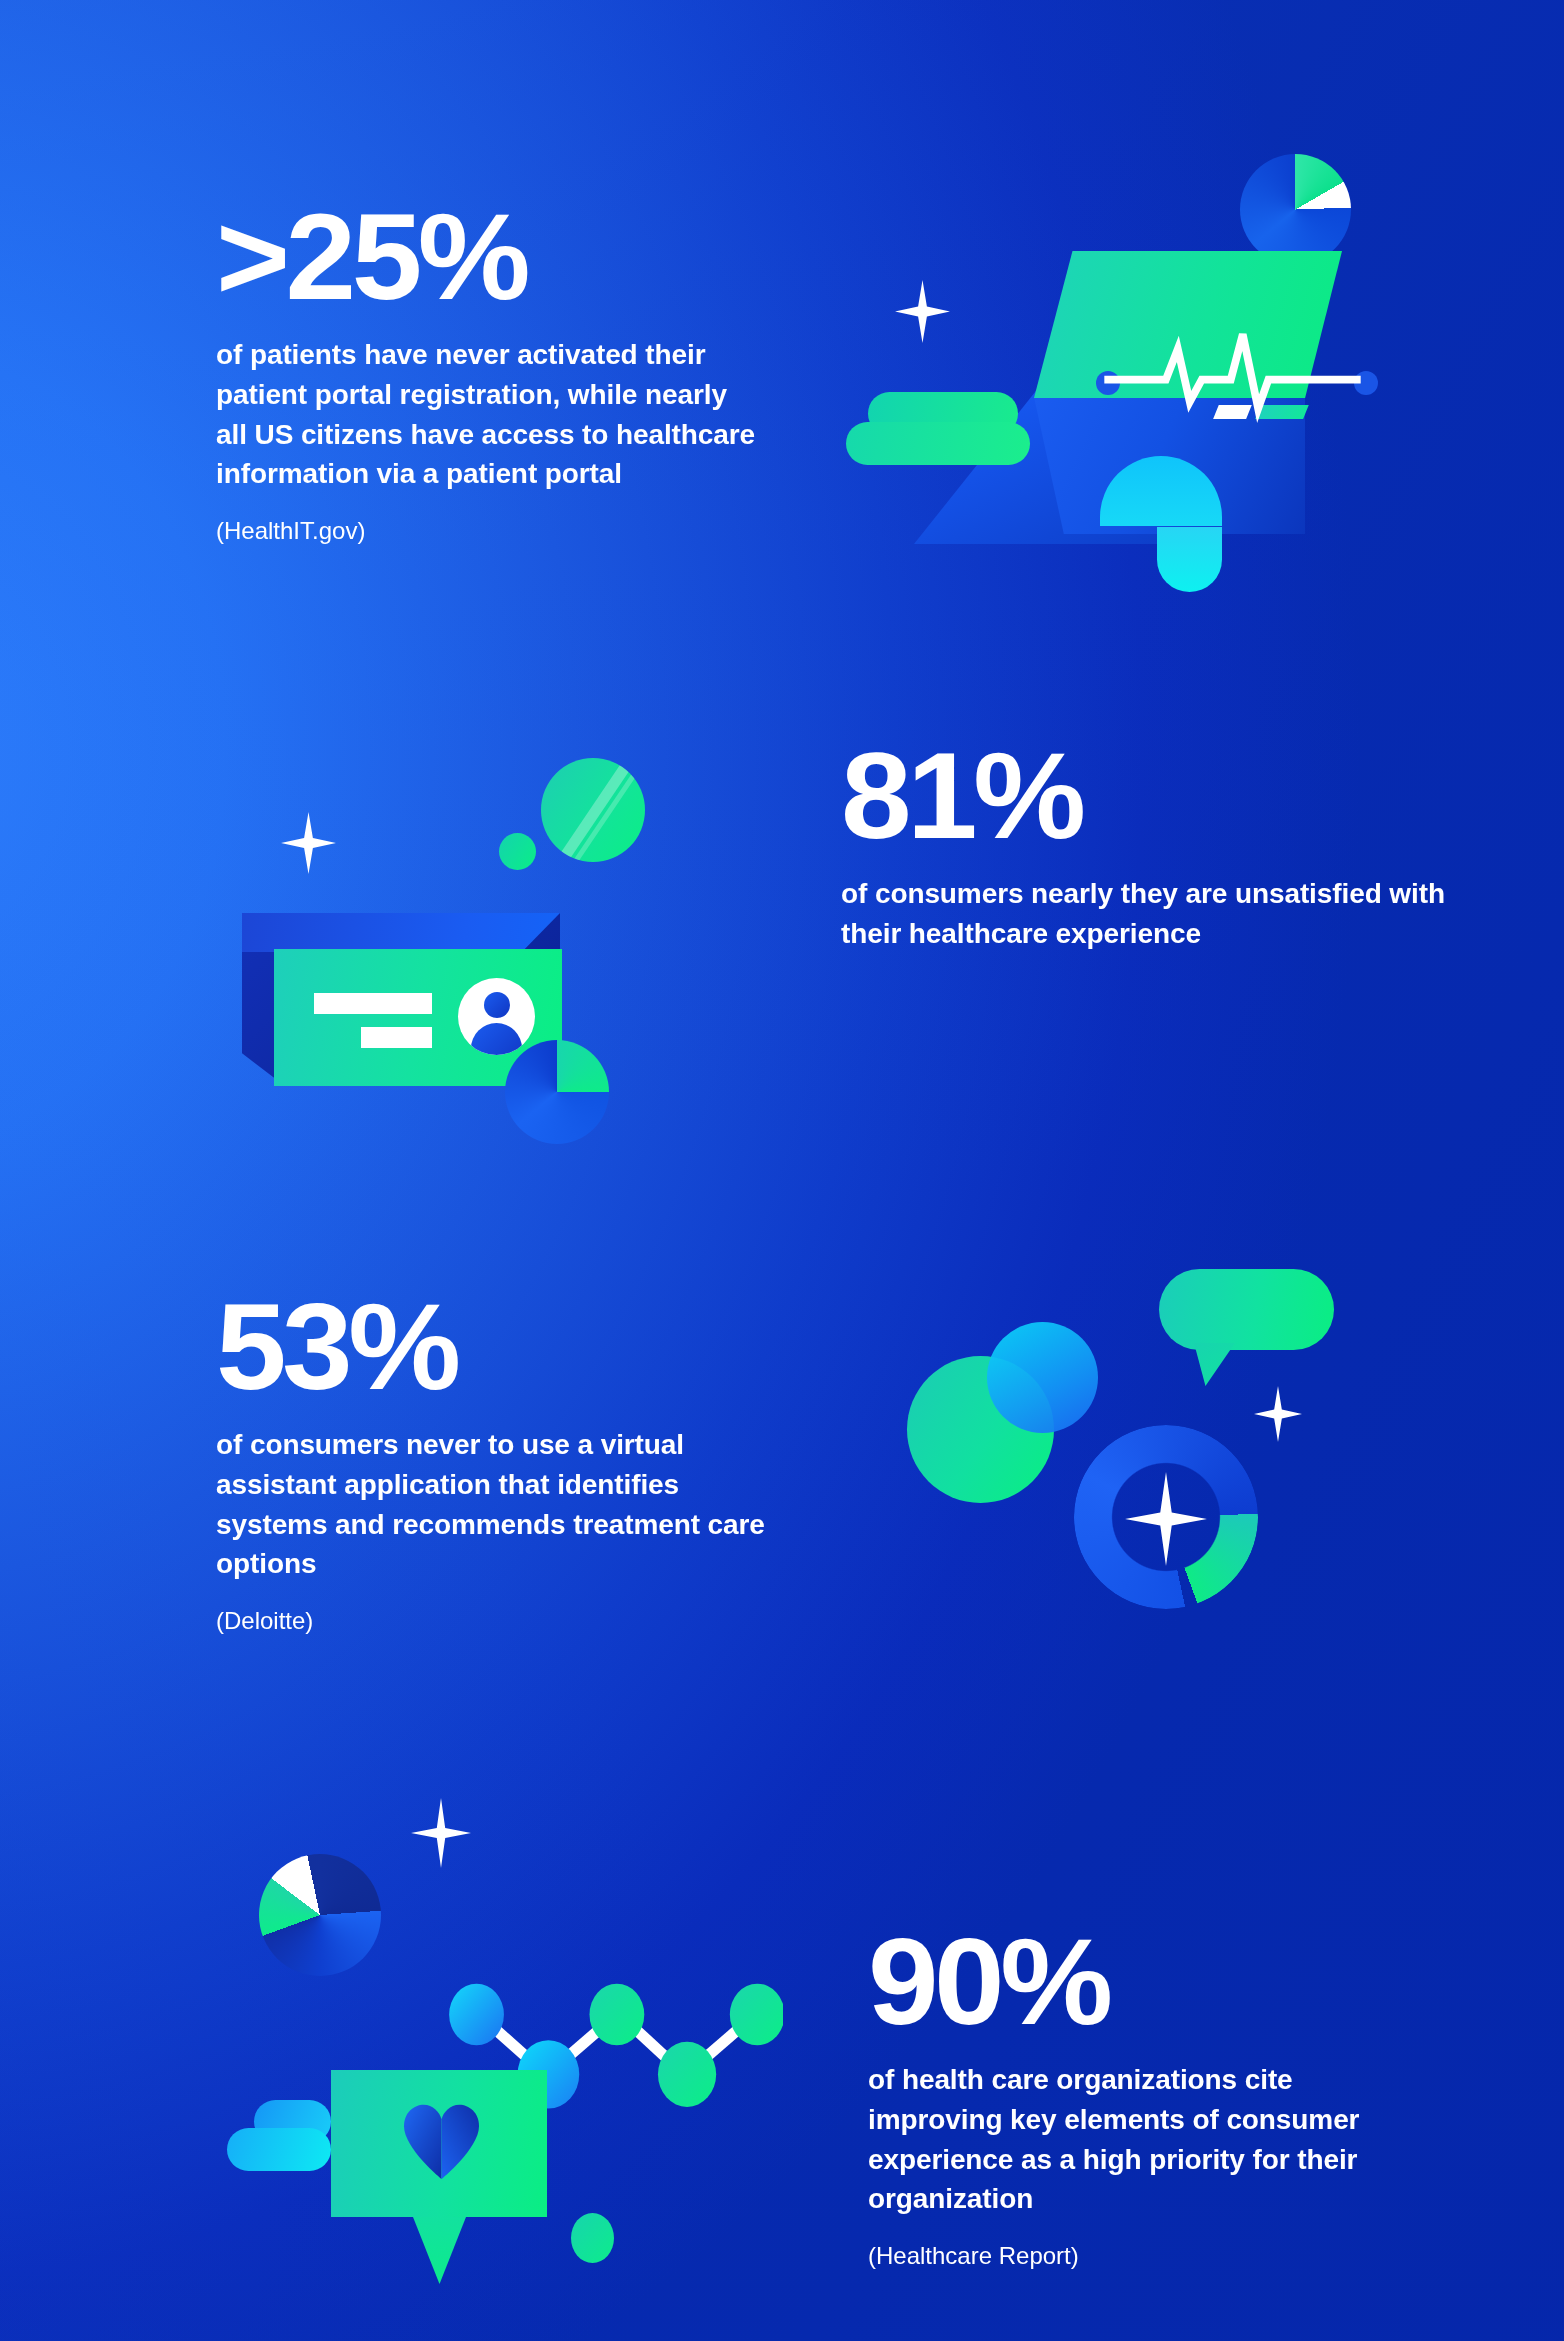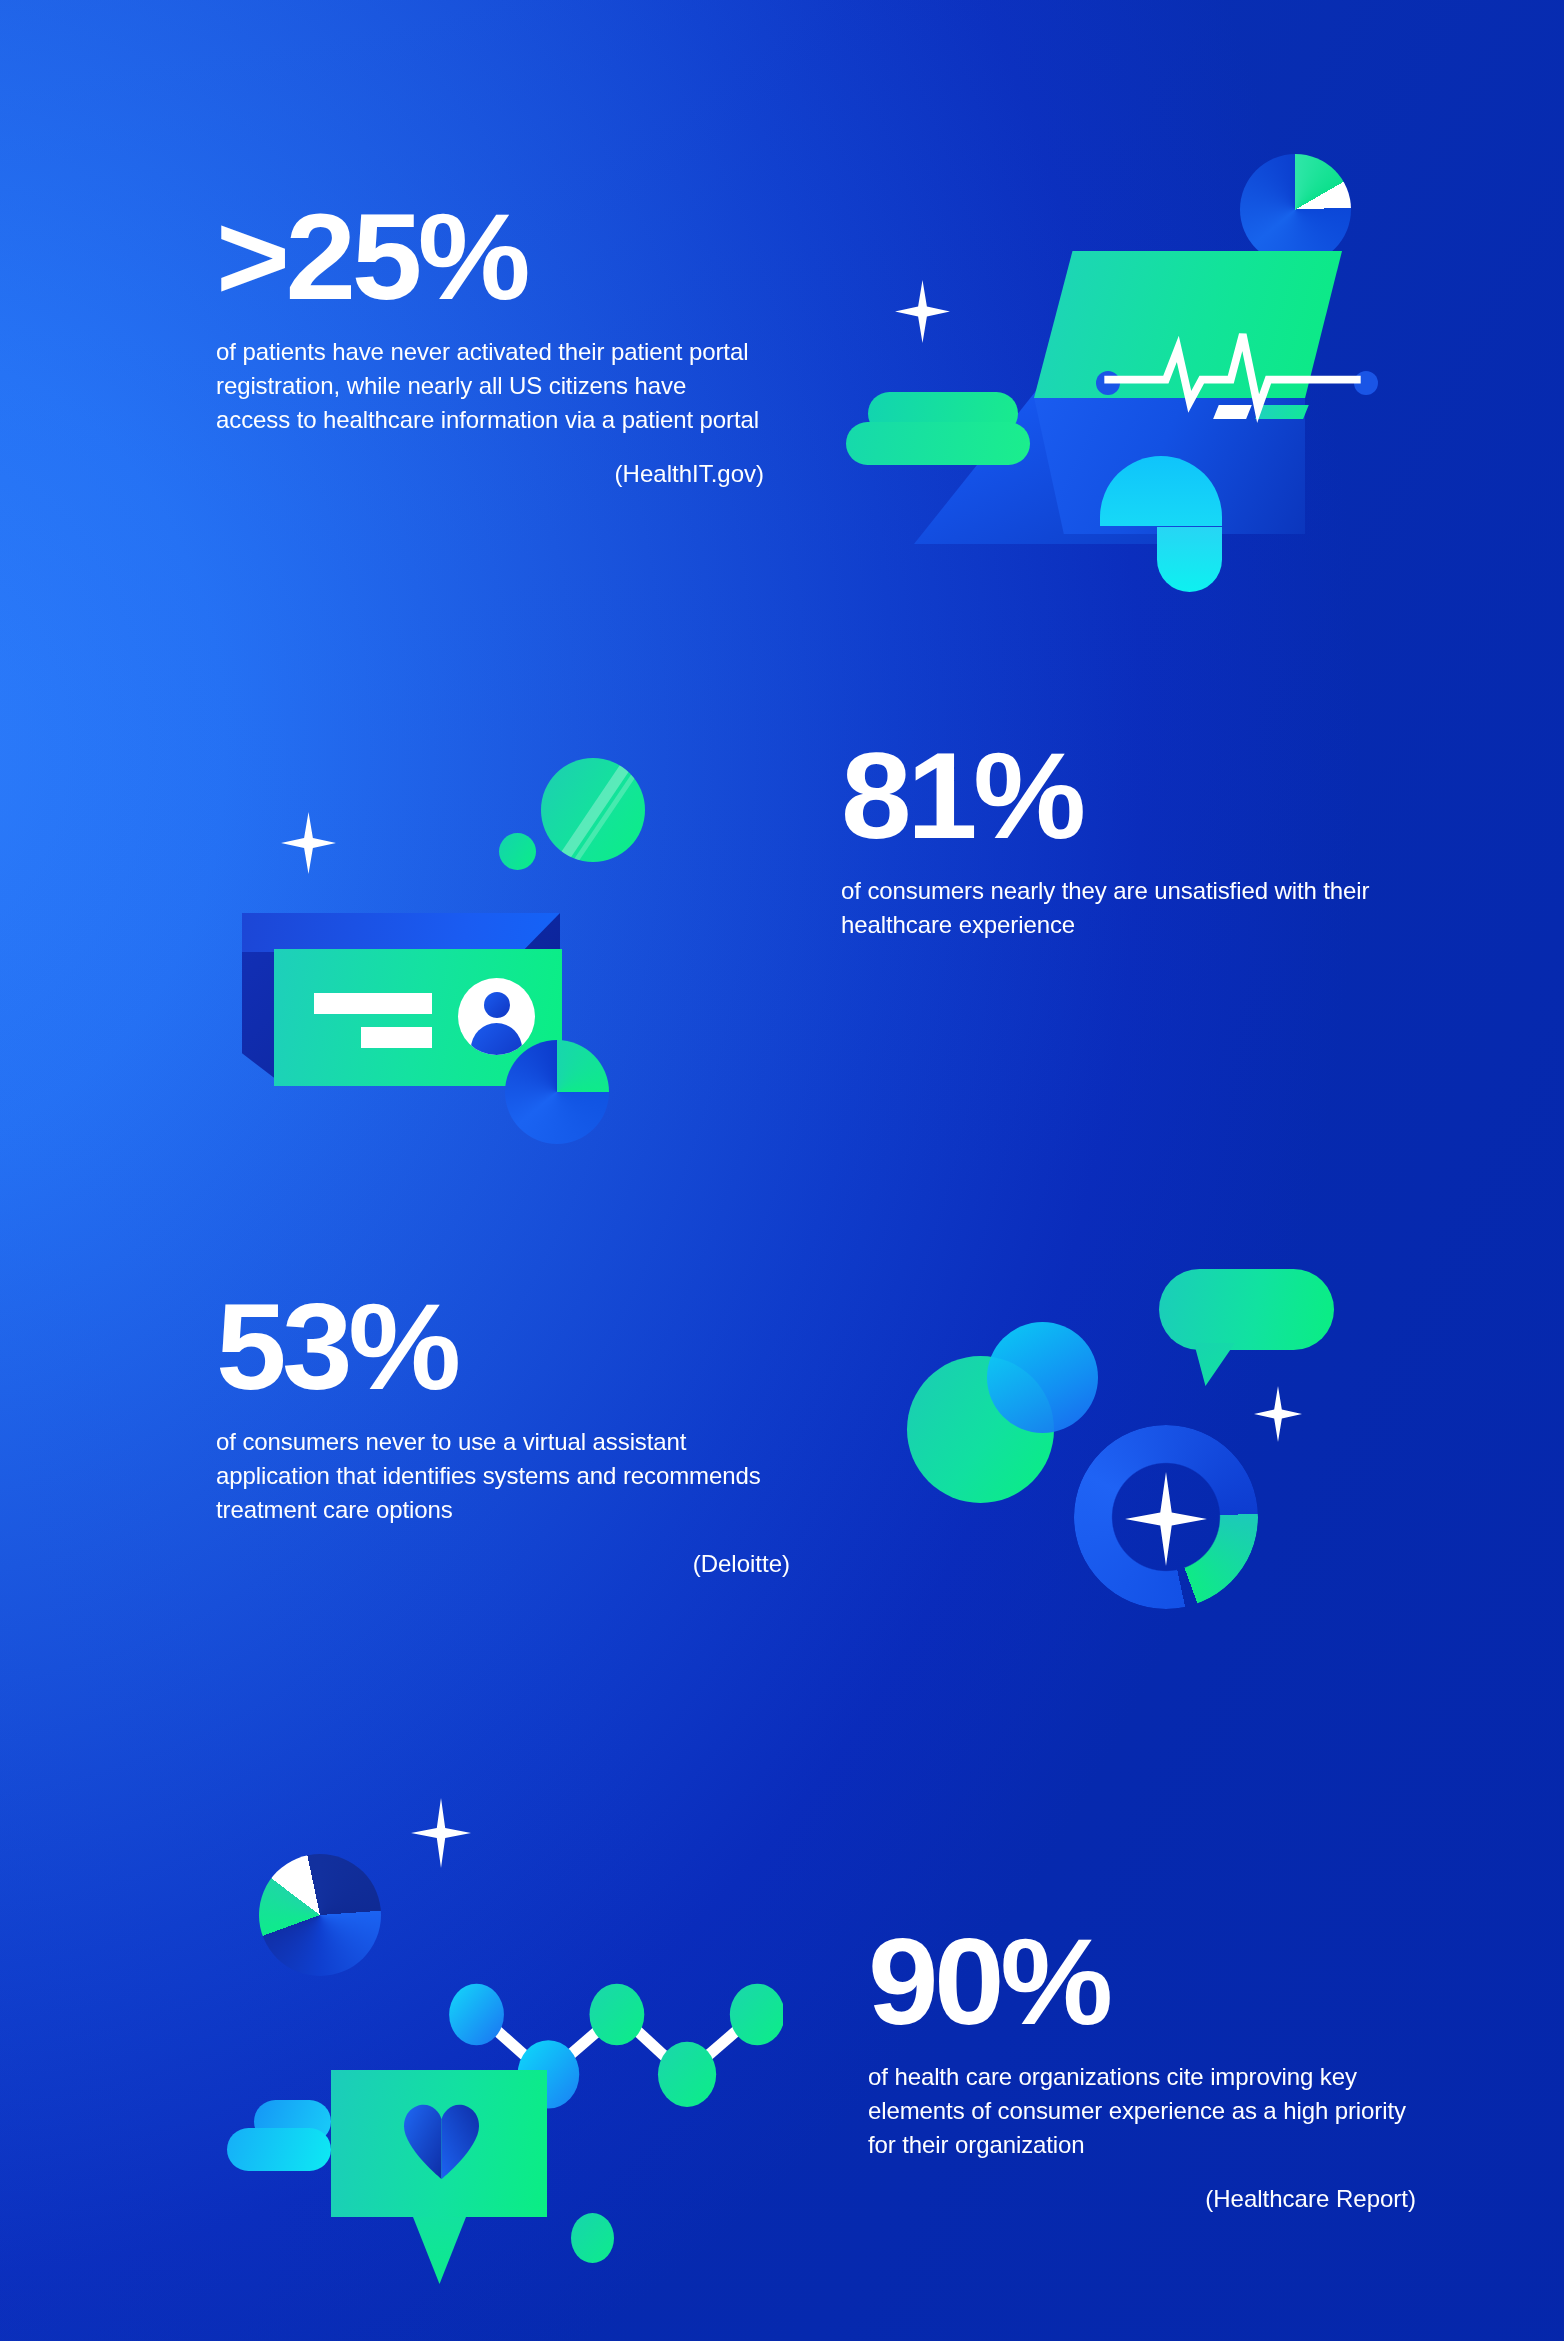--- a/index.html
+++ b/index.html
@@ -39,33 +39,32 @@
     line-height: 0.96;
     letter-spacing: -4.3px;
     color: #ffffff;
     font-stretch: condensed;
     transform: scaleX(1.04);
     transform-origin: left center;
     white-space: nowrap;
   }
   .stat-body {
     margin-top: 19px;
-    font-weight: 400;
-    font-size: 24px;
+    font-weight: 700;
+    font-size: 28px;
     line-height: 1.42;
     color: #ffffff;
     letter-spacing: -0.1px;
   }
   .stat-source {
     margin-top: 20.5px;
     font-weight: 400;
     font-size: 24px;
     line-height: 1.3;
     color: #ffffff;
-    text-align: right;
   }
 
   
   #block-25 { left: 216px; top: 199px;  width: 548px; }
   #block-81 { left: 841px; top: 738px;  width: 633px; }
   #block-53 { left: 216px; top: 1289px; width: 574px; }
   #block-90 { left: 868px; top: 1924px; width: 548px; }
 
   .art {
     position: absolute;

